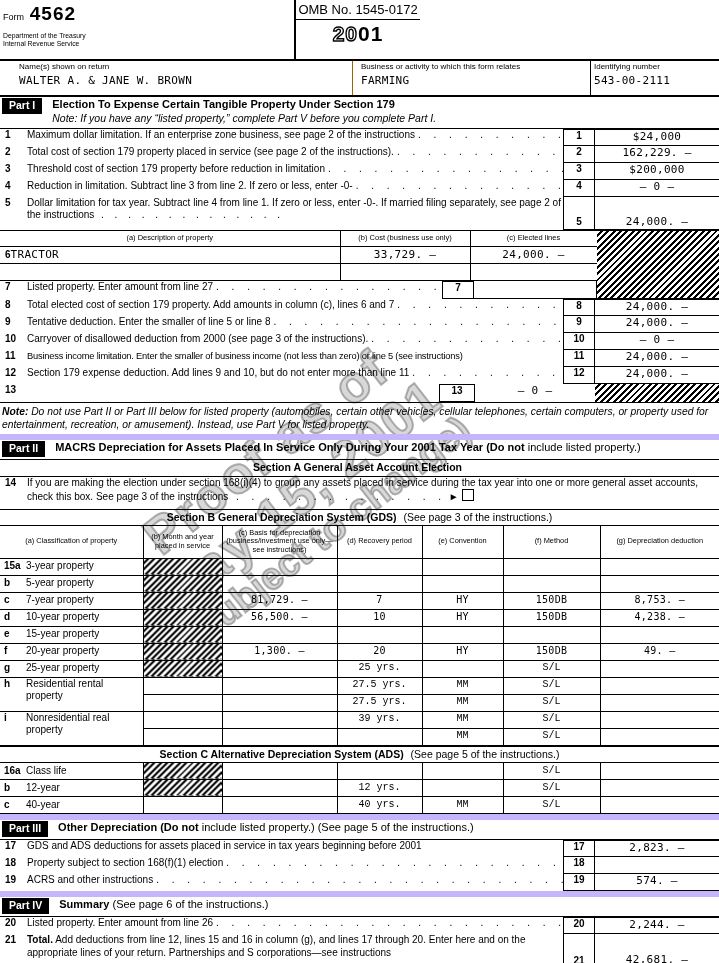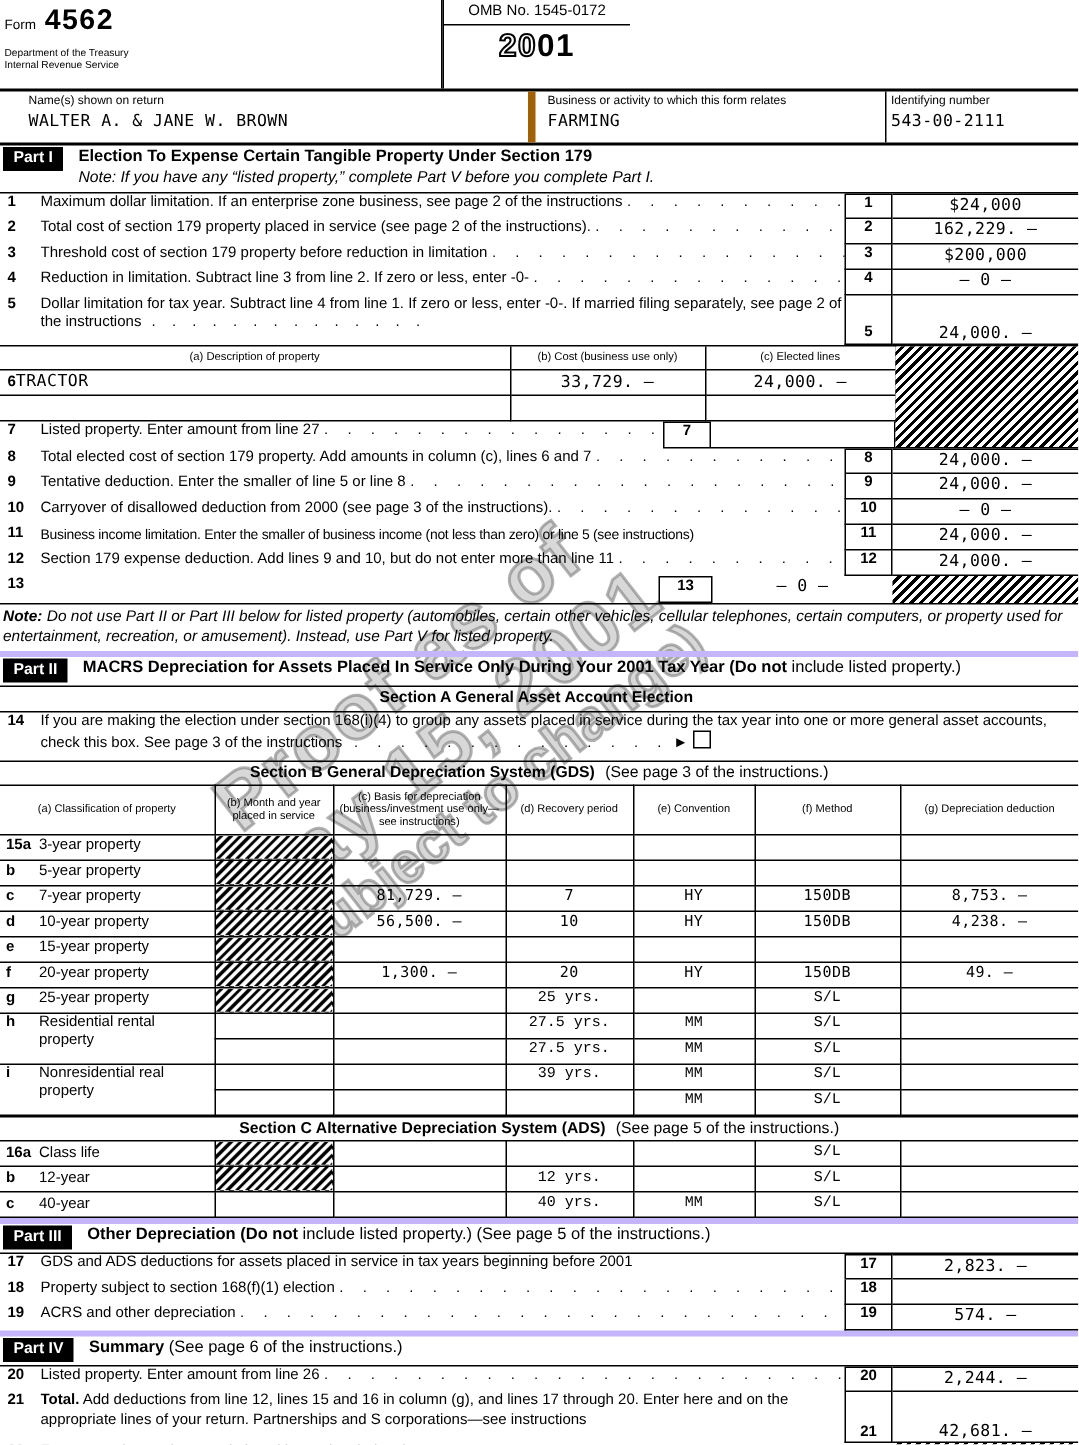--- a/index.html
+++ b/index.html
@@ -16,36 +16,36 @@
   .hdr{display:flex;border-bottom:2px solid #000;height:59px;}
   .hdr-left{width:287px;border-right:1.5px solid #000;padding:2px 4px 0 3px;}
   .form-word{font-size:9px;}
   .form-number{font-size:19px;font-weight:bold;letter-spacing:1px;margin-left:3px;}
   .dept{font-size:6.8px;margin-top:6px;line-height:1.2;}
   .hdr-center{flex:1;text-align:center;padding-top:2px;}
   .main-title{font-size:15px;font-weight:bold;}
   .sub-title{font-size:12.5px;font-weight:bold;margin-top:2px;}
   .instr-line{font-size:9.5px;font-weight:bold;margin-top:9px;display:flex;justify-content:space-around;padding:0 12px;}
   .hdr-right{width:124px;border-left:1.5px solid #000;text-align:center;}
-  .omb{font-size:10px;padding:2px 0 1px;border-bottom:1px solid #000;}
+  .omb{font-size:13px;padding:2px 0 1px;border-bottom:1px solid #000;}
   .year{font-size:21px;font-weight:bold;letter-spacing:1px;padding:1px 0;}
   .y-light{color:#fff;-webkit-text-stroke:1.4px #000;}
   .y-dark{font-weight:900;}
   .attach-seq{font-size:8px;text-align:left;padding-left:10px;border-top:1px solid #000;line-height:1.3;padding-top:1px;}
   
   .name-row{display:flex;border-bottom:2px solid #000;height:34px;}
   .nr-cell{padding:1px 3px;}
-  .w-name{width:330px;border-right:5px solid #a16207;padding-left:19px;}
+  .w-name{width:330px;border-right:1px solid #a16207;padding-left:19px;}
   .w-biz{flex:1;border-right:1px solid #000;padding-left:8px;}
   .w-id{width:122px;}
   .sm-label{font-size:8px;}
   .fill{font-family:"DejaVu Sans Mono",monospace;font-size:11px;letter-spacing:0.3px;}
   .nr-cell .fill{margin-top:2px;}
   
-  .pbar{border-top:4px solid #c4b5fd;border-bottom:1.5px solid #000;display:flex;align-items:flex-start;padding:1px 0 2px;}
+  .pbar{border-top:6px solid #c4b5fd;border-bottom:1.5px solid #000;display:flex;align-items:flex-start;padding:1px 0 2px;}
   .ptag{background:#000;color:#fff;font-weight:bold;font-size:10.5px;padding:1px 7px 2px;margin:0 10px 0 2px;white-space:nowrap;}
   .ptitle{font-size:11px;flex:1;}
   .ptitle .t-note{font-size:10.5px;font-weight:normal;}
   .ptitle i{font-weight:normal;}
   
   .frow{display:flex;min-height:17px;align-items:stretch;}
   .lno{width:22px;font-weight:bold;padding-left:5px;flex:none;}
   .ltext{flex:none;white-space:nowrap;overflow:hidden;max-width:470px;}
   .ltext.tight{font-size:9.3px;letter-spacing:-0.2px;padding-top:1px;}
   .dots{flex:1;overflow:hidden;white-space:nowrap;letter-spacing:5px;padding:0 3px;}
@@ -480,21 +480,21 @@
     </div>
     <div class="frow">
       <span class="lno">18</span>
       <span class="ltext">Property subject to section 168(f)(1) election</span>
       <span class="dots">. . . . . . . . . . . . . . . . . . . . . . . . . . . . . . . . . . . . . . . . . . . . . . . .</span>
       <span class="nbox">18</span>
       <span class="amt fill"></span>
     </div>
     <div class="frow">
       <span class="lno">19</span>
-      <span class="ltext">ACRS and other depreciation</span>
+      <span class="ltext">ACRS and other instructions</span>
       <span class="dots">. . . . . . . . . . . . . . . . . . . . . . . . . . . . . . . . . . . . . . . . . . . . . . . .</span>
       <span class="nbox">19</span>
       <span class="amt fill">574. –</span>
     </div>
 
     <div class="pbar">
       <span class="ptag">Part IV</span>
       <div class="ptitle">
         <b>Summary</b>
         <span>(See page 6 of the instructions.)</span>

